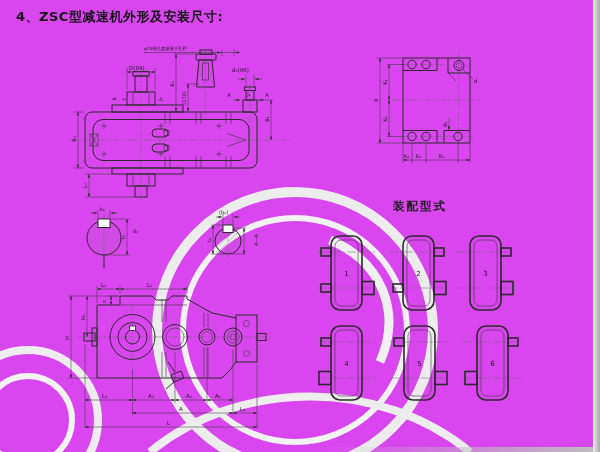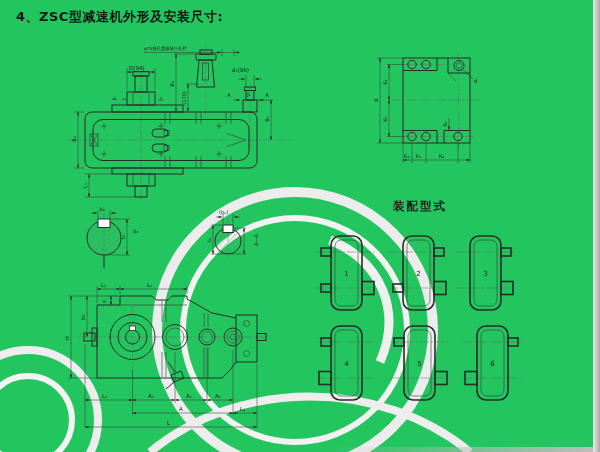--- a/index.html
+++ b/index.html
@@ -1,16 +1,16 @@
 <!DOCTYPE html>
 <html><head>
 <meta charset="utf-8">
 <style>
   html,body{margin:0;padding:0;background:#fff;}
-  .page{position:relative;width:600px;height:452px;background:#22c55e;overflow:hidden;
+  .page{position:relative;width:600px;height:452px;background:#d946ef;overflow:hidden;
         font-family:"DejaVu Sans",sans-serif;}
   .title{position:absolute;left:16px;top:8px;font-size:13px;font-weight:bold;
          color:#141414;letter-spacing:.5px;white-space:nowrap;}
   .edge-r{position:absolute;right:0;top:0;width:7px;height:100%;
           background:linear-gradient(to right,#ececec,#a8a8a8);}
   .edge-b{position:absolute;right:7px;bottom:0;width:45%;height:5px;
           background:linear-gradient(to right,rgba(255,255,255,0),#bdbdbd);}
   svg text{fill:#1c1c1c;}
   .t{font-size:5.5px;}
   .t5{font-size:5px;}

